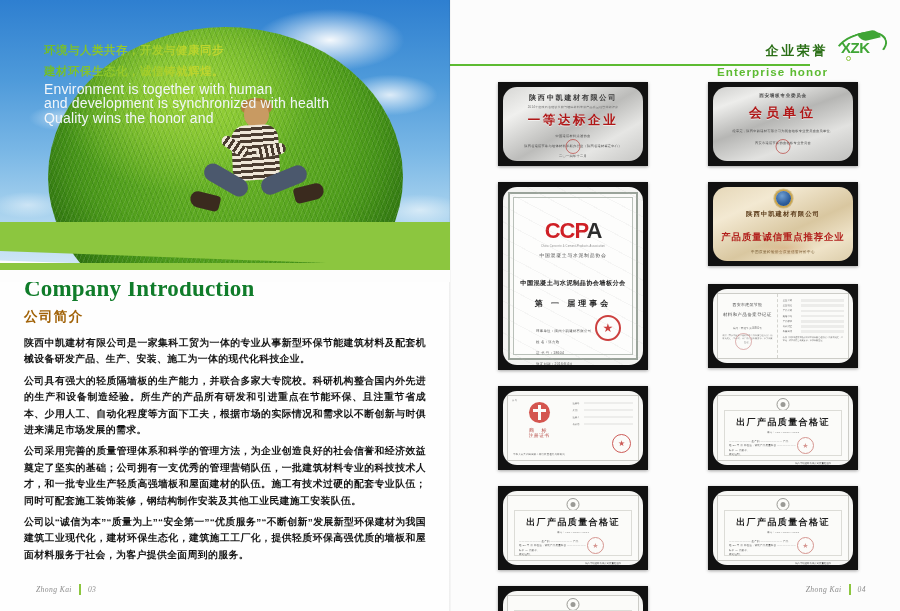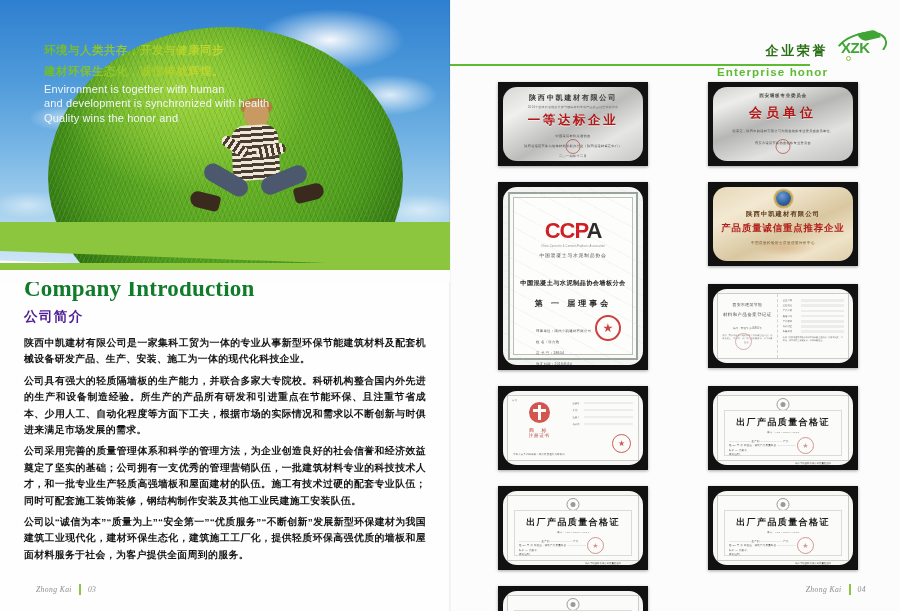--- a/index.html
+++ b/index.html
@@ -62,39 +62,39 @@
   .kid .shoeR { position:absolute; left:88px; top:84px; width:30px; height:16px; border-radius:4px 8px 9px 5px; background:#3a2a1e; transform: rotate(-14deg); }
 
   
   .slogan-cn { position:absolute; left:44px; top:40px; width:300px; z-index:4; }
   .slogan-cn div {
     font-size:11.5px; font-weight:bold; line-height:21px; letter-spacing:.5px;
     background: linear-gradient(92deg,#6fbd25 0%, #b9d42c 48%, #e8e43a 100%);
     -webkit-background-clip:text; background-clip:text; color:transparent;
     text-shadow:none;
   }
-  .slogan-en { position:absolute; left:44px; top:82px; z-index:4; color:#f2f6fa; font-size:11px; line-height:14.4px; letter-spacing:.15px; }
+  .slogan-en { position:absolute; left:44px; top:82px; z-index:4; color:#f2f6fa; font-size:14px; line-height:14.4px; letter-spacing:.15px; }
 
   
   .band-wrap { position:absolute; left:0; top:222px; width:450px; height:60px; overflow:hidden; z-index:5; }
   .band-green {
     position:absolute; left:-10px; top:0; width:470px; height:46px; background:#8cc63f;
     clip-path: polygon(0 0, 100% 0, 100% 100%, 0 62%);
   }
   .band-white {
     position:absolute; left:-10px; top:18px; width:470px; height:48px; background:#fdfdfd;
     clip-path: polygon(0 42%, 100% 76%, 100% 100%, 0 100%);
   }
   .band-strip { position:absolute; left:0; top:41px; width:450px; height:7px; background:#8cc63f; }
   .band-cover { position:absolute; left:0; top:48px; width:450px; height:14px; background:#fdfdfd; }
 
   
   .left-body { position:absolute; left:0; top:276px; width:450px; padding:0 24px; }
   .title-en { color:#107c2a; font-family:"Liberation Serif", serif; font-weight:bold; font-size:23px; letter-spacing:.2px; }
-  .title-cn { color:#4c1d95; font-weight:bold; font-size:13.5px; letter-spacing:1.4px; margin-top:6px; }
+  .title-cn { color:#a16207; font-weight:bold; font-size:13.5px; letter-spacing:1.4px; margin-top:6px; }
   .para { color:#171717; font-size:9.9px; line-height:16.4px; text-align:justify; font-weight:bold; letter-spacing:.35px; margin-top:5px; }
   .para.first { margin-top:9px; }
 
   
   .footer { position:absolute; bottom:16px; display:flex; align-items:center; gap:7px;
     font-family:"Liberation Serif", serif; font-style:italic; font-size:7.6px; color:#8d8d8d; letter-spacing:.4px; }
   .footer-left { left:36px; }
   .footer-right { right:34px; }
   .footer .bar { width:2px; height:11px; background:#8cc63f; display:inline-block; }
 
@@ -138,21 +138,21 @@
   .plaque.p2 .l3 { font-size:13px; letter-spacing:4px; margin-top:6px; }
   .plaque.p2 .l4 { margin-top:7px; }
 
   
   .gold { height:74px; background:linear-gradient(155deg,#e5d7b8 0%,#f3e9d2 26%,#d9c7a0 58%,#efe3c8 80%,#dccdaa 100%);
     display:flex; flex-direction:column; align-items:center; padding:4px 6px; }
   .gold .emblem { width:15px; height:15px; border-radius:50%;
     background:radial-gradient(circle at 40% 32%, #6f9fd2 0%, #2f5f9d 58%, #1d4478 100%);
     box-shadow:0 0 0 1.6px #caa44a, 0 0 0 2.6px rgba(180,150,70,.5); }
   .gold .l1 { font-size:6.4px; font-weight:bold; color:#5a3a18; letter-spacing:1px; margin-top:4px; }
-  .gold .l2 { font-size:9.4px; font-weight:bold; color:#b2201c; letter-spacing:.9px; margin-top:3px; }
+  .gold .l2 { font-size:9.4px; font-weight:bold; color:#b2201c; letter-spacing:.9px; margin-top:12px; }
   .gold .l3 { font-size:3.6px; color:#6b4f28; letter-spacing:.4px; margin-top:6px; }
   .gold .blot { position:absolute; left:42px; bottom:5px; width:60px; height:16px; border-radius:50%;
     background:radial-gradient(ellipse at 50% 50%, rgba(205,150,95,.38), rgba(205,150,95,0) 70%); }
 
   
   .ccpa { height:178px; background:#f4f4f2; padding:5px; }
   .ccpa .b1 { width:100%; height:100%; border:2px solid #9aa39a; padding:3px; background:#fafaf8; }
   .ccpa .b2 { width:100%; height:100%; border:1px solid #b9c0b9; padding:4px; background:#fdfdfc;
     display:flex; flex-direction:column; align-items:center; }
   .ccpa .mark { margin-top:16px; font-size:22px; font-weight:bold; letter-spacing:-1px; color:#cf1f25; font-family:"Liberation Sans", sans-serif; }

